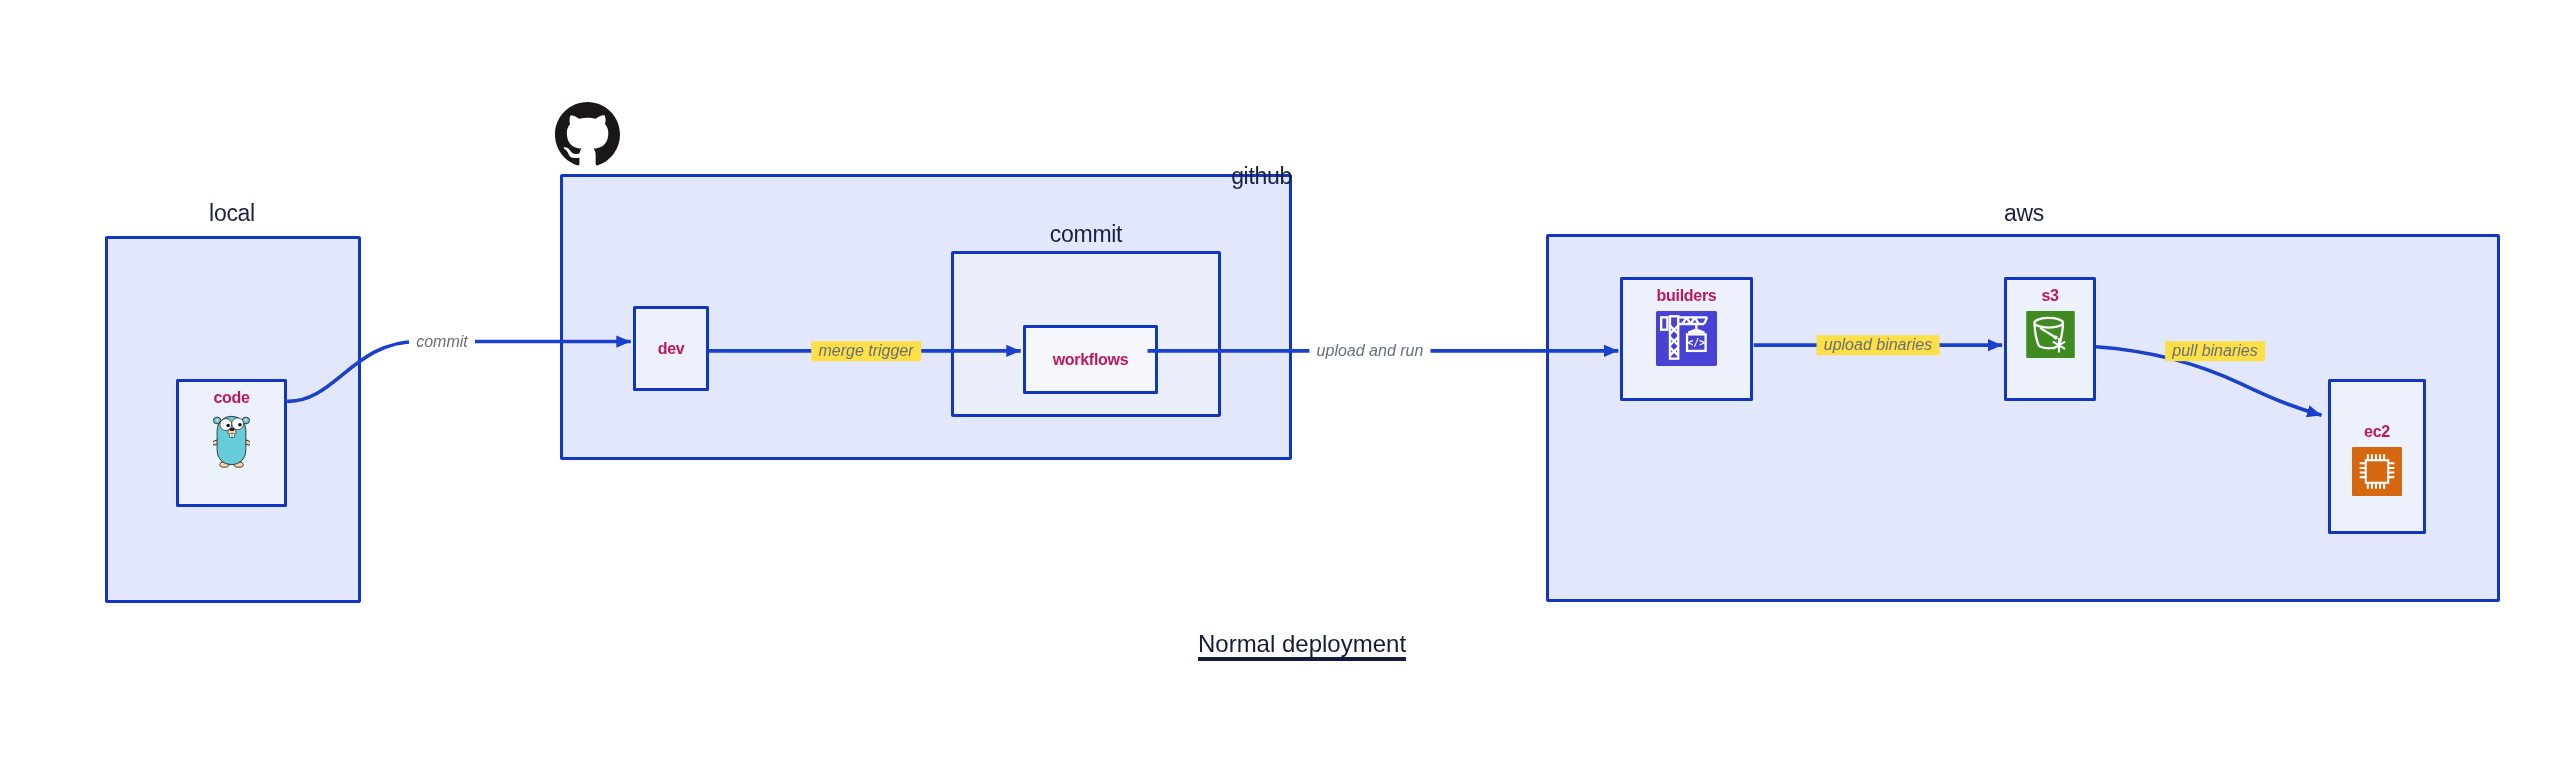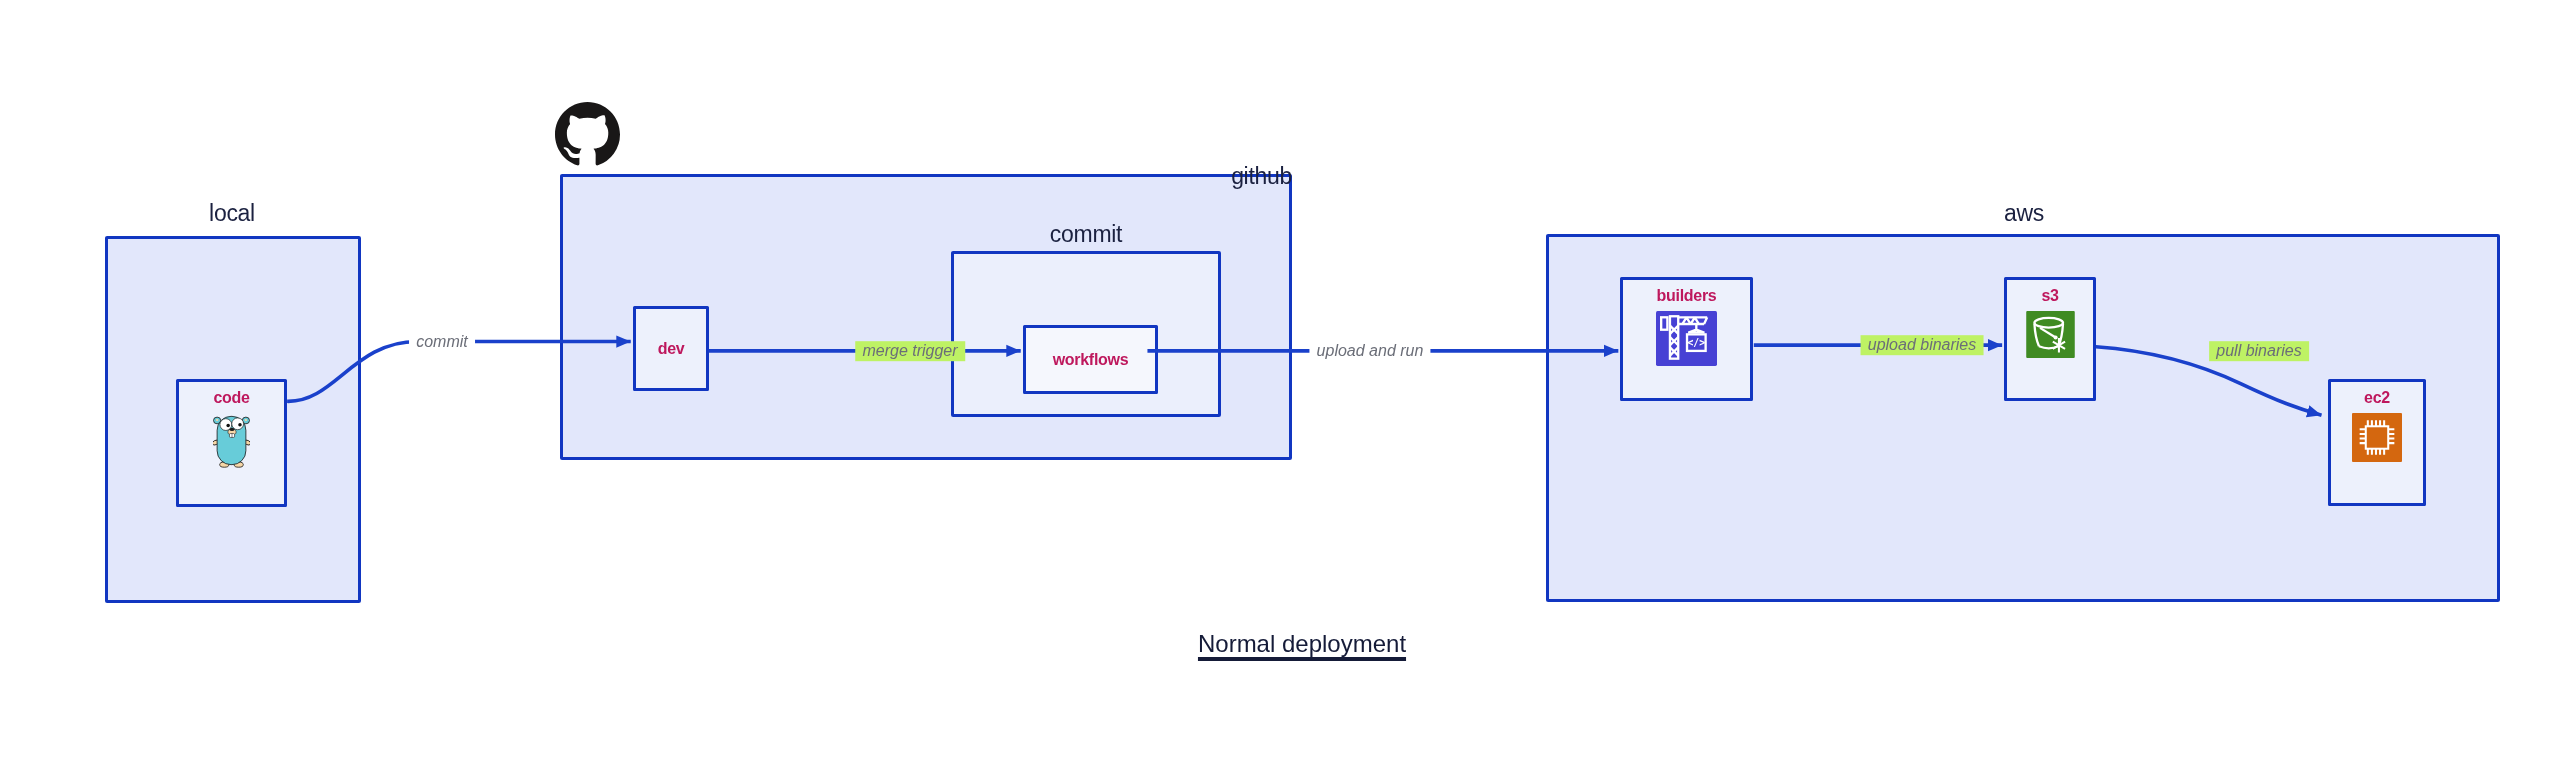--- a/index.html
+++ b/index.html
@@ -36,21 +36,21 @@
   
   svg.edges{position:absolute;left:0;top:0;z-index:4;}
   .edge-path{stroke:#1a41cb;stroke-width:7;fill:none;}
   
   .elabel{
     position:absolute;transform:translate(-50%,-50%);z-index:5;
     font-size:16px;font-style:italic;color:#6b6e78;white-space:nowrap;
     padding:1px 7.2px;line-height:1.1;
   }
   .elabel.on-white{background:#ffffff;}
-  .elabel.on-fill{background:#bef264;margin-left:44px;}
+  .elabel.on-fill{background:#fde047;}
   
   .title{
     position:absolute;left:50%;top:630px;transform:translateX(-50%);
     font-size:24px;font-weight:500;color:#151b38;z-index:6;white-space:nowrap;
     text-decoration:underline;text-decoration-thickness:3.6px;text-underline-offset:4.6px;
   }
   .logo{position:absolute;z-index:2;}
 </style>
 </head>
 <body>
@@ -142,21 +142,21 @@
           <path d="M27,33 L56,51"></path>
         </g>
         <circle cx="57.5" cy="52" r="4" fill="#ffffff"></circle>
         <g stroke="#ffffff" stroke-width="4" fill="none">
           <path d="M64,53 V81 M52,60 L76,74 M52,74 L76,60"></path>
         </g>
       </svg>
     </span>
   </div>
 
-  <div class="nbox" style="left:2328px;top:379px;width:98px;height:127px;">
+  <div class="nbox" style="left:2328px;top:379px;width:98px;height:155px;justify-content:center;">
     <span class="nlabel">ec2</span>
     <span class="icon-wrap">
       <svg width="50" height="49" viewBox="0 0 98 96">
         <rect x="0" y="0" width="98" height="96" rx="2" fill="#d4670f"></rect>
         <g stroke="#ffffff" stroke-width="4" fill="none">
           <rect x="27" y="26" width="44" height="44"></rect>
           <path d="M31,14 V26 M39,14 V26 M47,14 V26 M55,14 V26 M63,14 V26"></path>
           <path d="M31,70 V82 M39,70 V82 M47,70 V82 M55,70 V82 M63,70 V82"></path>
           <path d="M15,32 H27 M15,41 H27 M15,50 H27 M15,59 H27"></path>
           <path d="M71,32 H83 M71,41 H83 M71,50 H83 M71,59 H83"></path>

